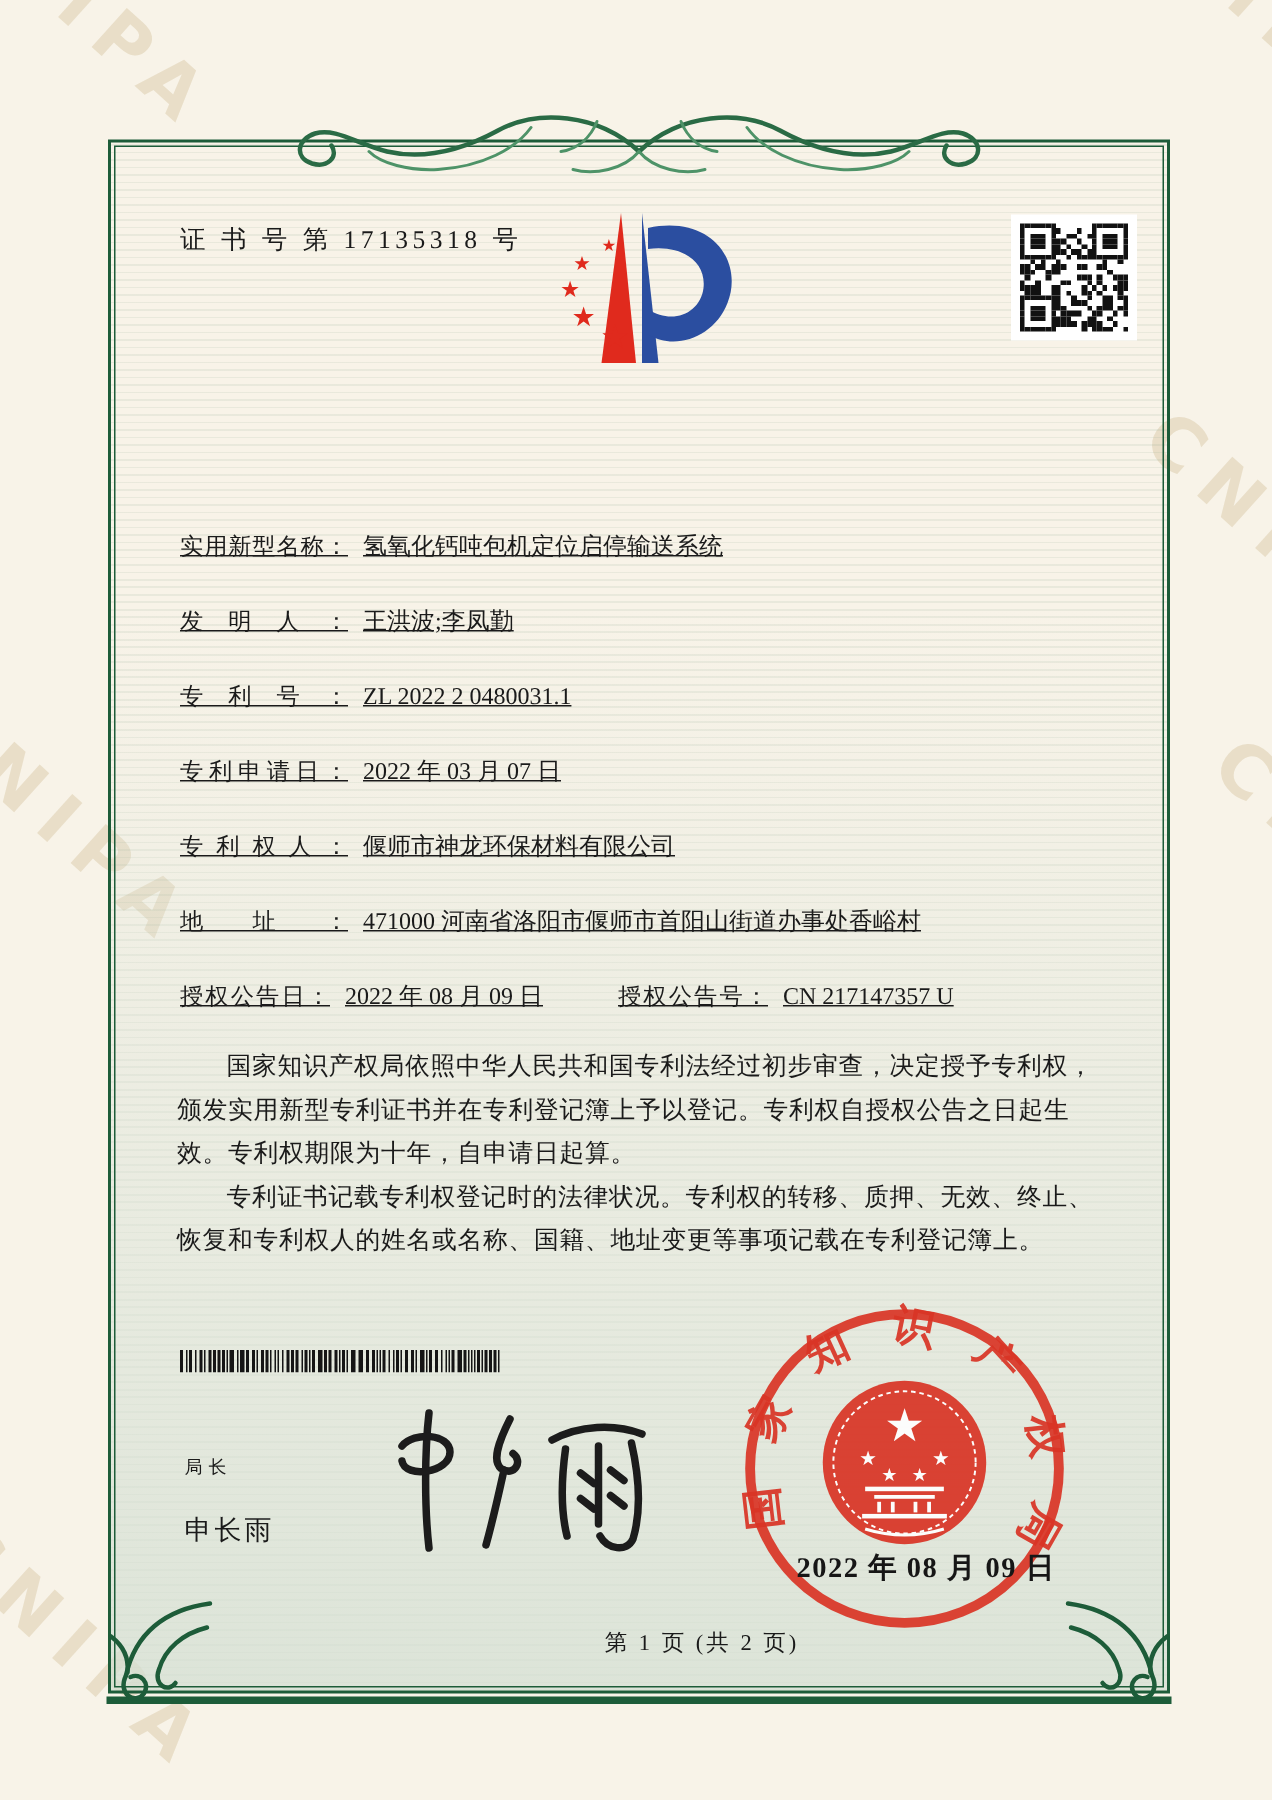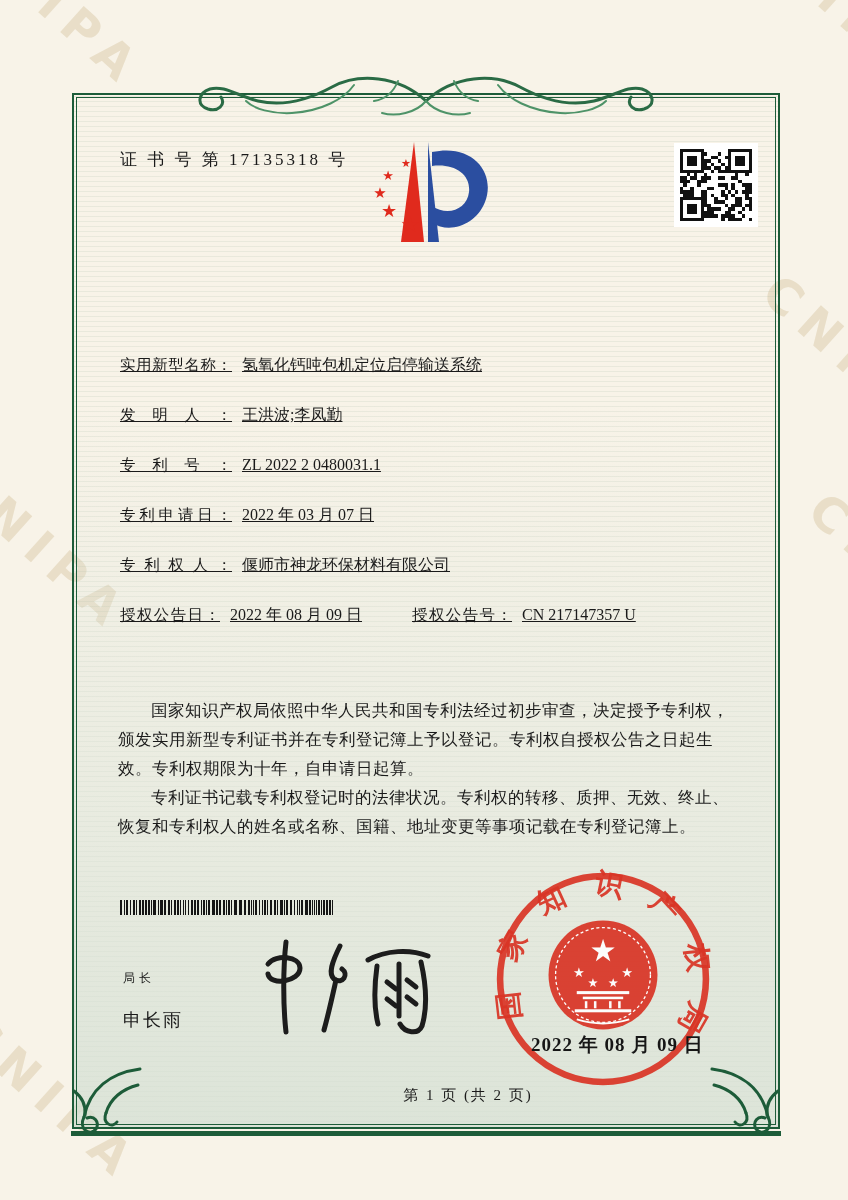--- a/index.html
+++ b/index.html
@@ -588,20 +588,24 @@
     </div>
     <div class="field-row">
       <span class="field-label">专利申请日：</span>
       <span class="field-value">2022 年 03 月 07 日</span>
     </div>
     <div class="field-row">
       <span class="field-label">专利权人：</span>
       <span class="field-value">偃师市神龙环保材料有限公司</span>
     </div>
     <div class="field-row">
+      <span class="field-label">地址：</span>
+      <span class="field-value">471000 河南省洛阳市偃师市首阳山街道办事处香峪村</span>
+    </div>
+    <div class="field-row">
       <span class="field-group">
         <span class="field-label">授权公告日：</span>
         <span class="field-value">2022 年 08 月 09 日</span>
       </span>
       <span class="field-group">
         <span class="field-label">授权公告号：</span>
         <span class="field-value">CN 217147357 U</span>
       </span>
     </div>
   </div>

